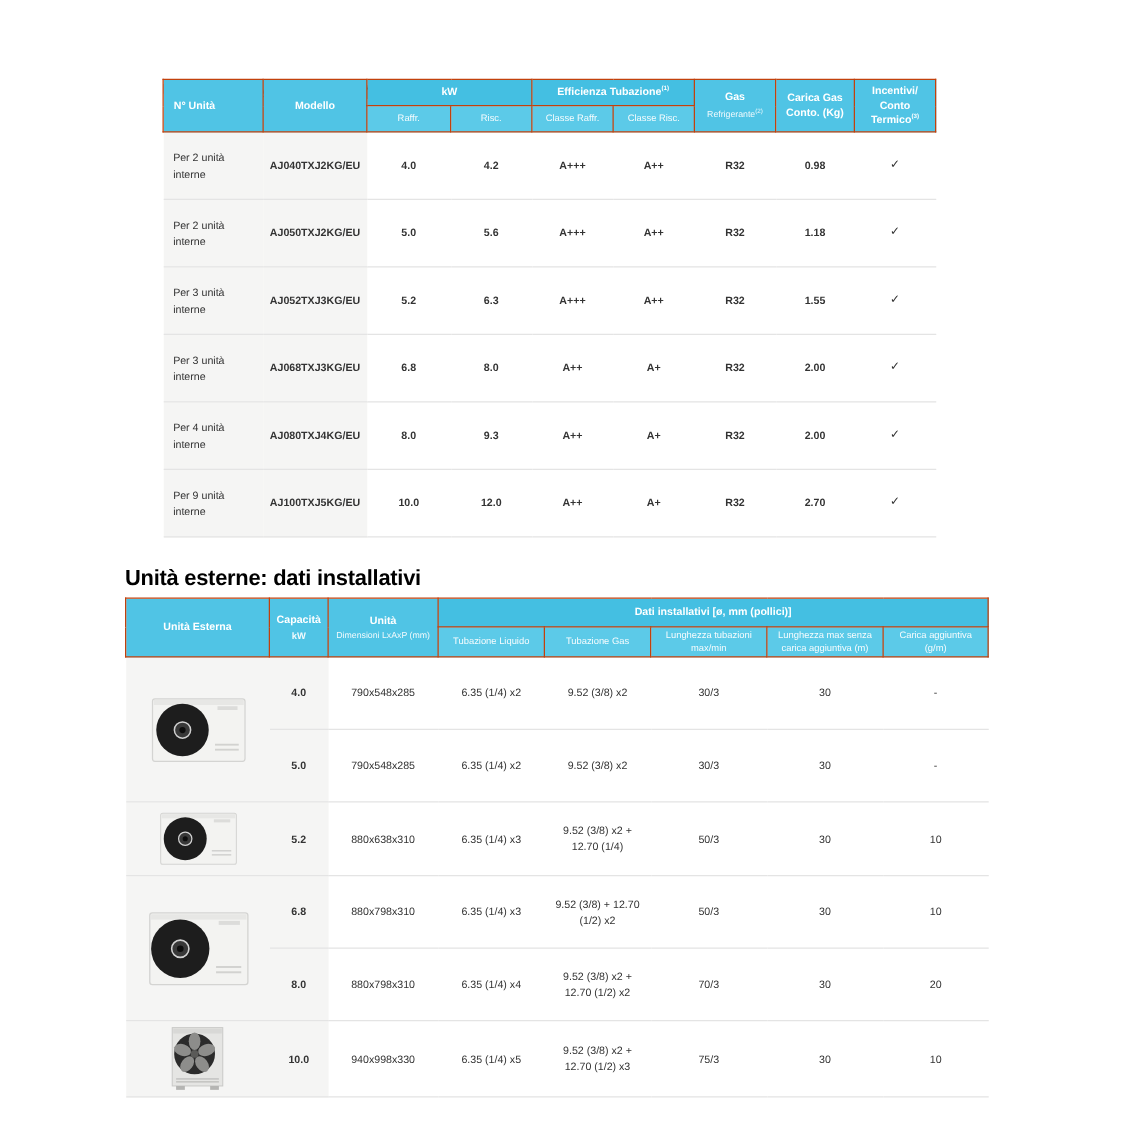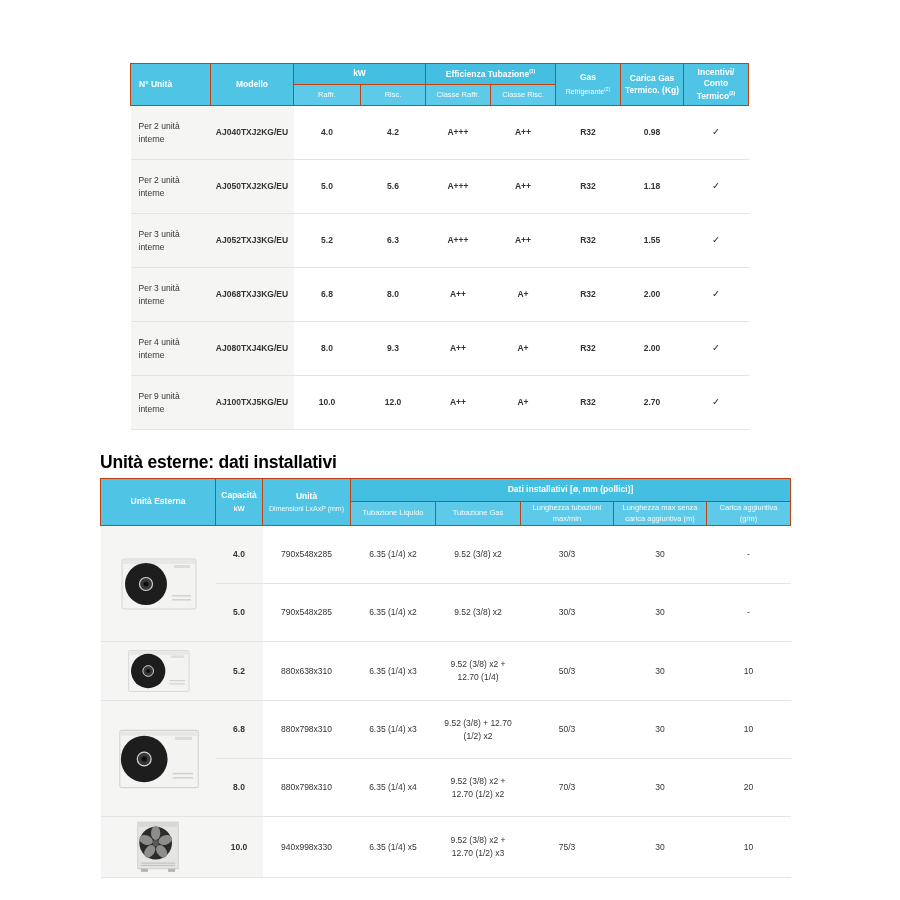--- a/index.html
+++ b/index.html
@@ -63,21 +63,21 @@
       <col style="width:63px">
       <col style="width:65px">
   </colgroup>
   <tbody>
       <tr class="hr1">
     <th rowspan="2" class="bg-mid left-pad">N° Unità</th>
     <th rowspan="2" class="bg-mid">Modello</th>
     <th colspan="2" class="bg-top">kW</th>
     <th colspan="2" class="bg-top"><span>Efficienza Tubazione</span><sup>(1)</sup></th>
     <th rowspan="2" class="bg-mid"><span>Gas</span><span class="h-sub2"><span>Refrigerante</span><sup>(2)</sup></span></th>
-    <th rowspan="2" class="bg-mid"><span>Carica Gas</span><br><span>Termico. (Kg)</span></th>
+    <th rowspan="2" class="bg-mid"><span>Carica Gas</span><br><span>Conto. (Kg)</span></th>
     <th rowspan="2" class="bg-mid"><span>Incentivi/</span><br><span>Conto Termico</span><sup>(3)</sup></th>
   </tr>
   <tr class="hr2">
     <th class="bg-sub h-sub">Raffr.</th>
     <th class="bg-sub h-sub">Risc.</th>
     <th class="bg-sub h-sub">Classe Raffr.</th>
     <th class="bg-sub h-sub">Classe Risc.</th>
   </tr>
 
   <tr>

